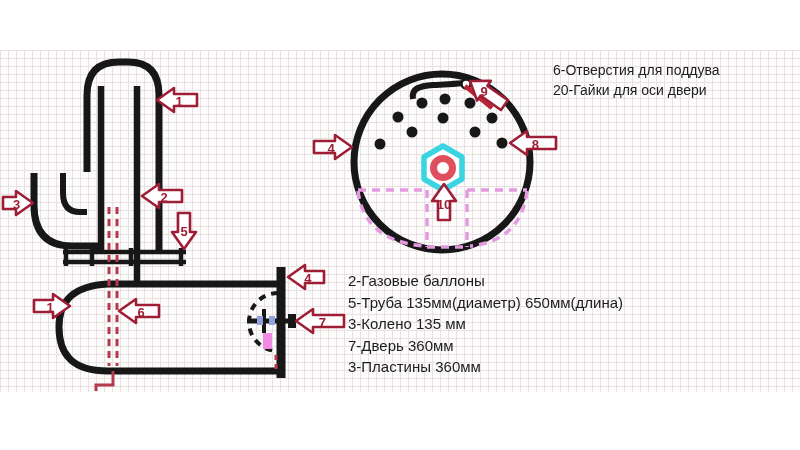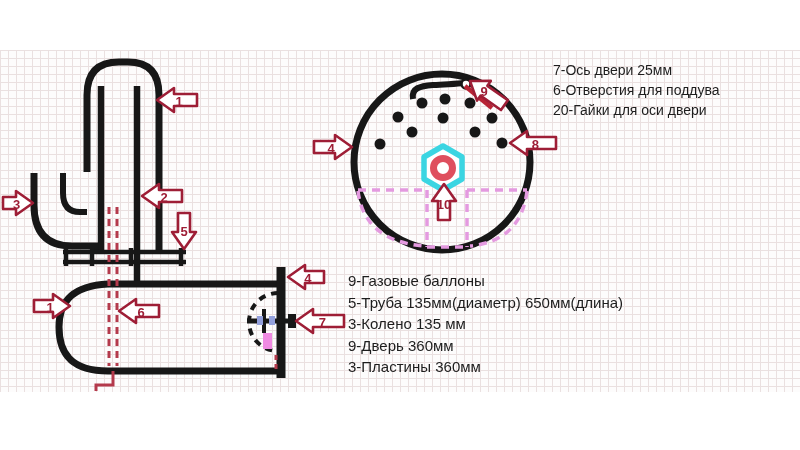--- a/index.html
+++ b/index.html
@@ -131,25 +131,24 @@
           <text x="14" y="14.5" text-anchor="middle" class="callout-num">9</text>
         </g>
         <g transform="translate(444,184)">
           <polygon points="0,0 -12,17 -6,17 -6,36 6,36 6,17 12,17" fill="#ffffff" stroke="var(--arrow)" stroke-width="2.6" stroke-linejoin="round"></polygon>
           <text x="0" y="25.38" text-anchor="middle" class="callout-num">10</text>
         </g>
       </g>
   </svg>
 
   <div class="legend legend-top">
-      <div class="legend-line">7-Ось двери 25мм</div>
       <div class="legend-line">6-Отверстия для поддува</div>
       <div class="legend-line">20-Гайки для оси двери</div>
     </div>
   <div class="legend legend-bottom">
-      <div class="legend-line">9-Газовые баллоны</div>
+      <div class="legend-line">2-Газовые баллоны</div>
       <div class="legend-line">5-Труба 135мм(диаметр) 650мм(длина)</div>
       <div class="legend-line">3-Колено 135 мм</div>
-      <div class="legend-line">9-Дверь 360мм</div>
+      <div class="legend-line">7-Дверь 360мм</div>
       <div class="legend-line">3-Пластины 360мм</div>
     </div>
 
 </div>
 
 </body></html>

